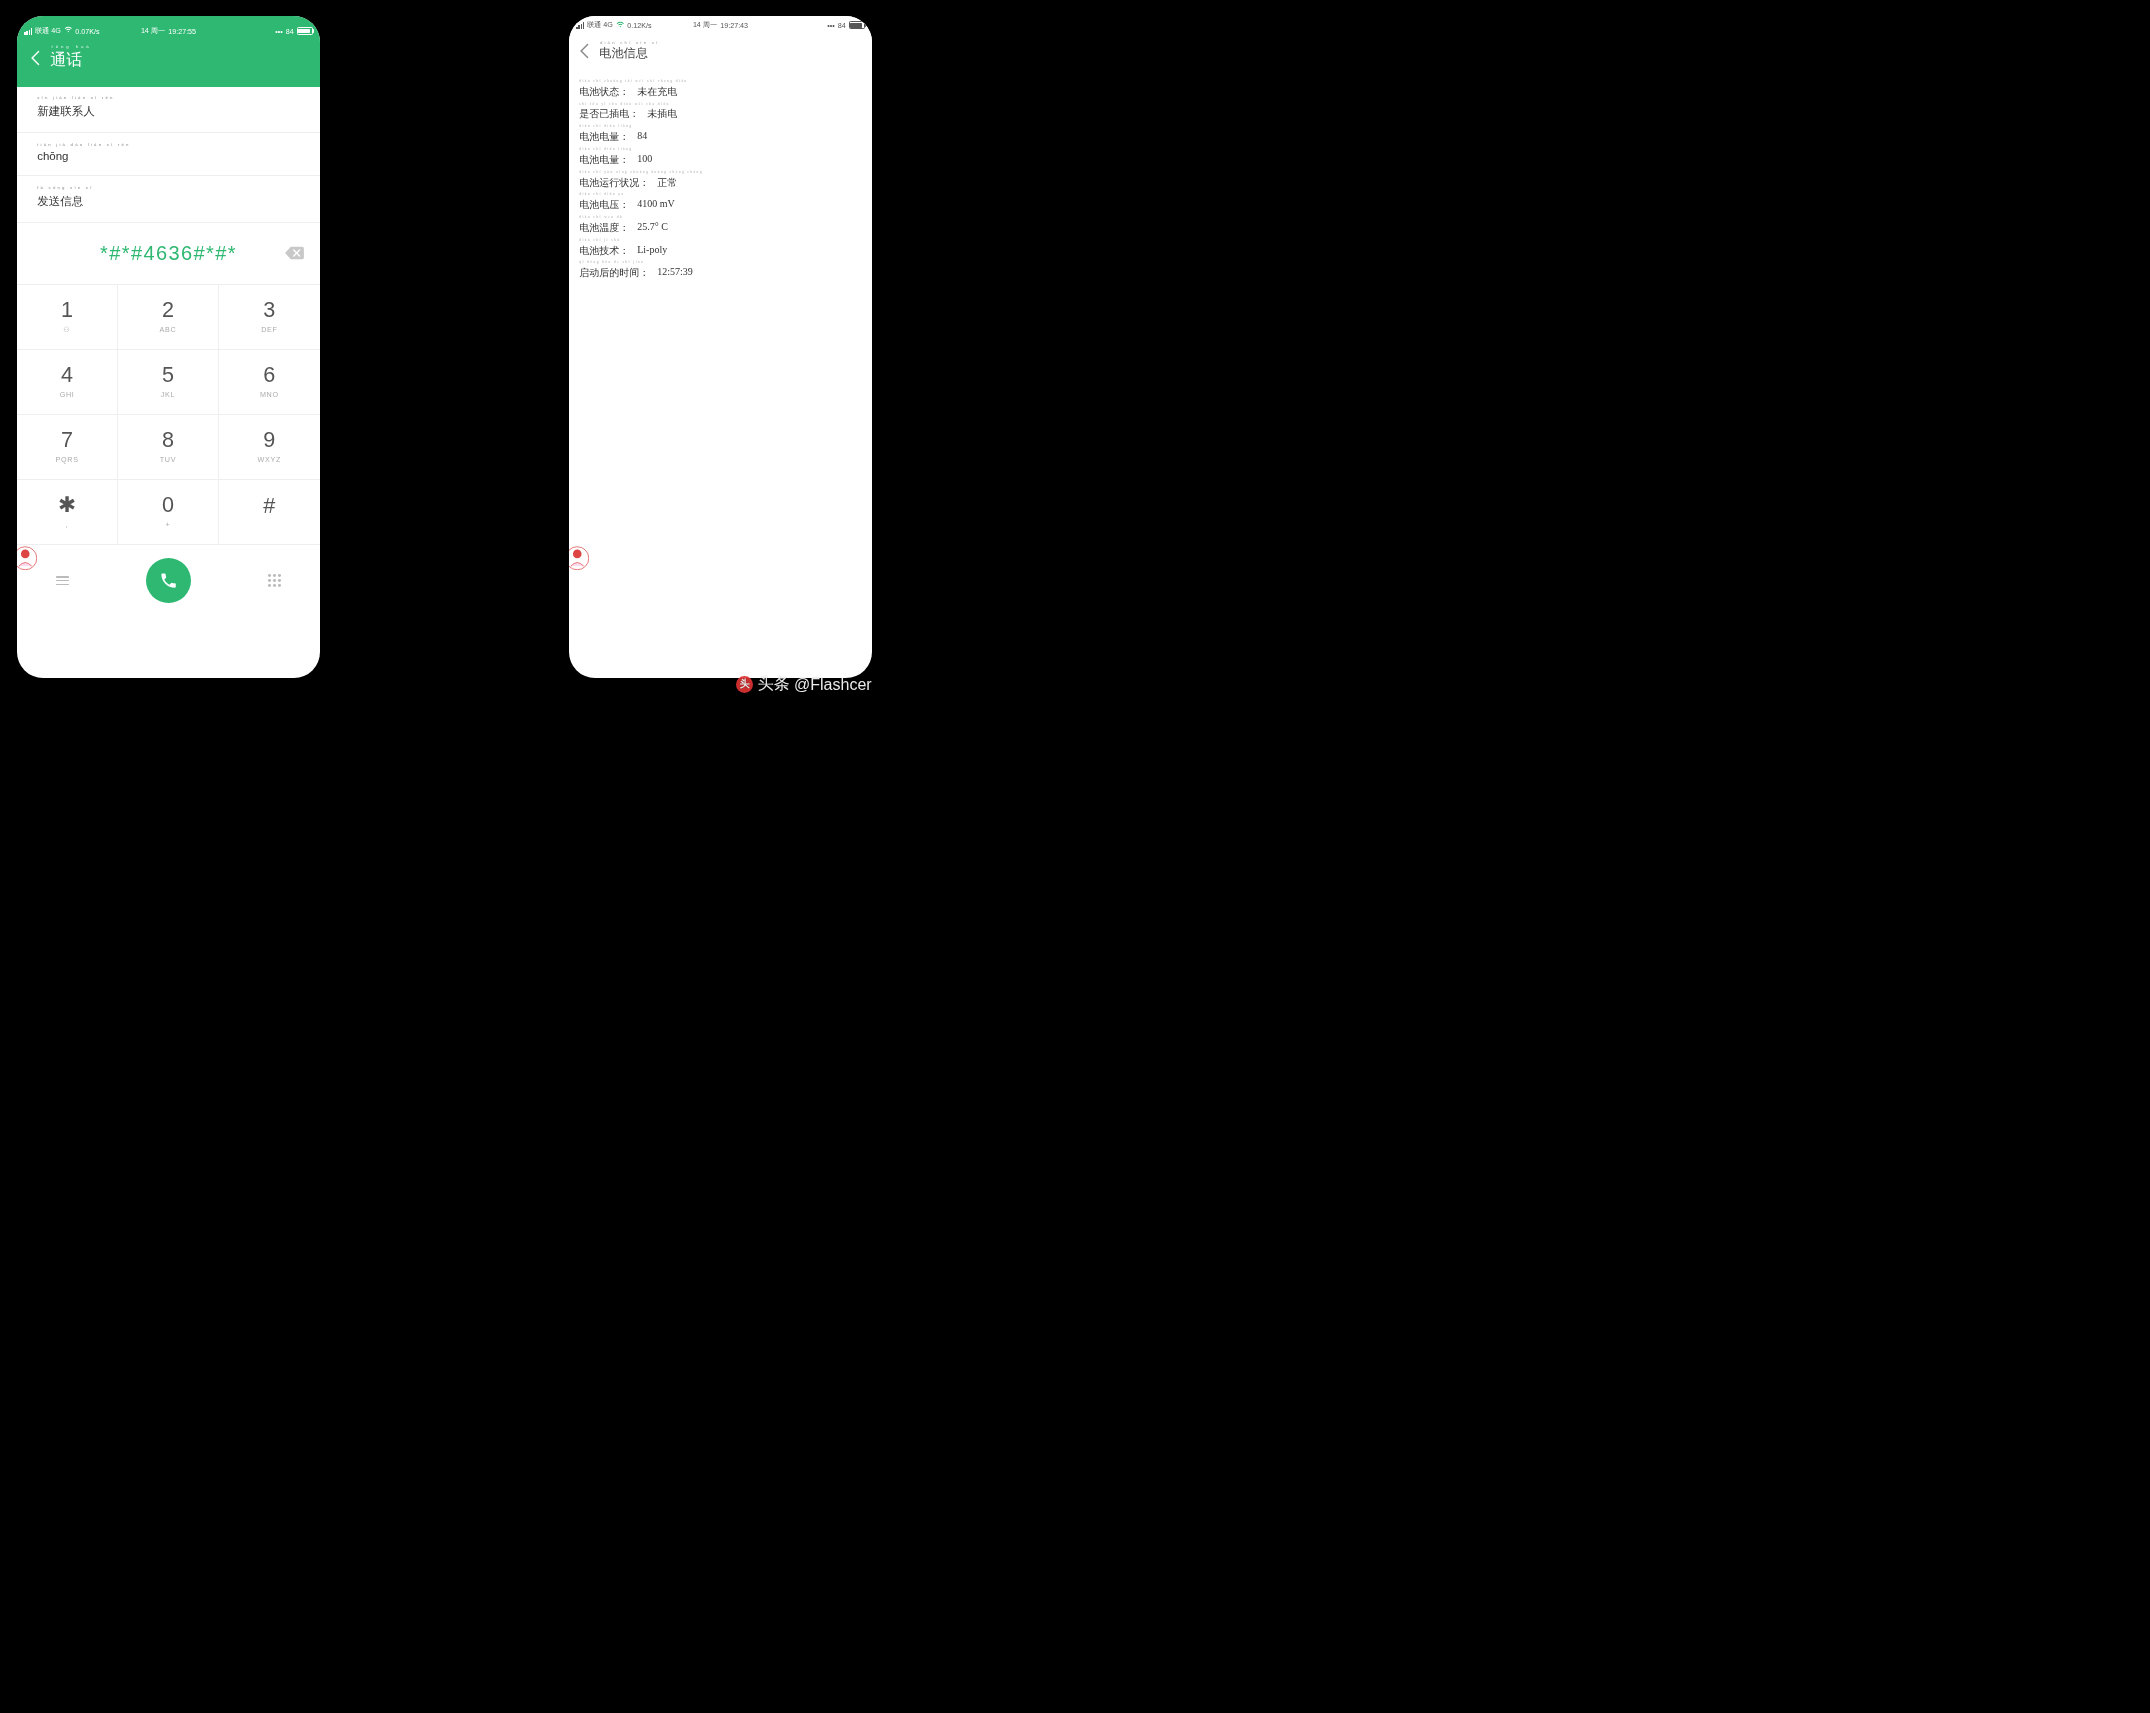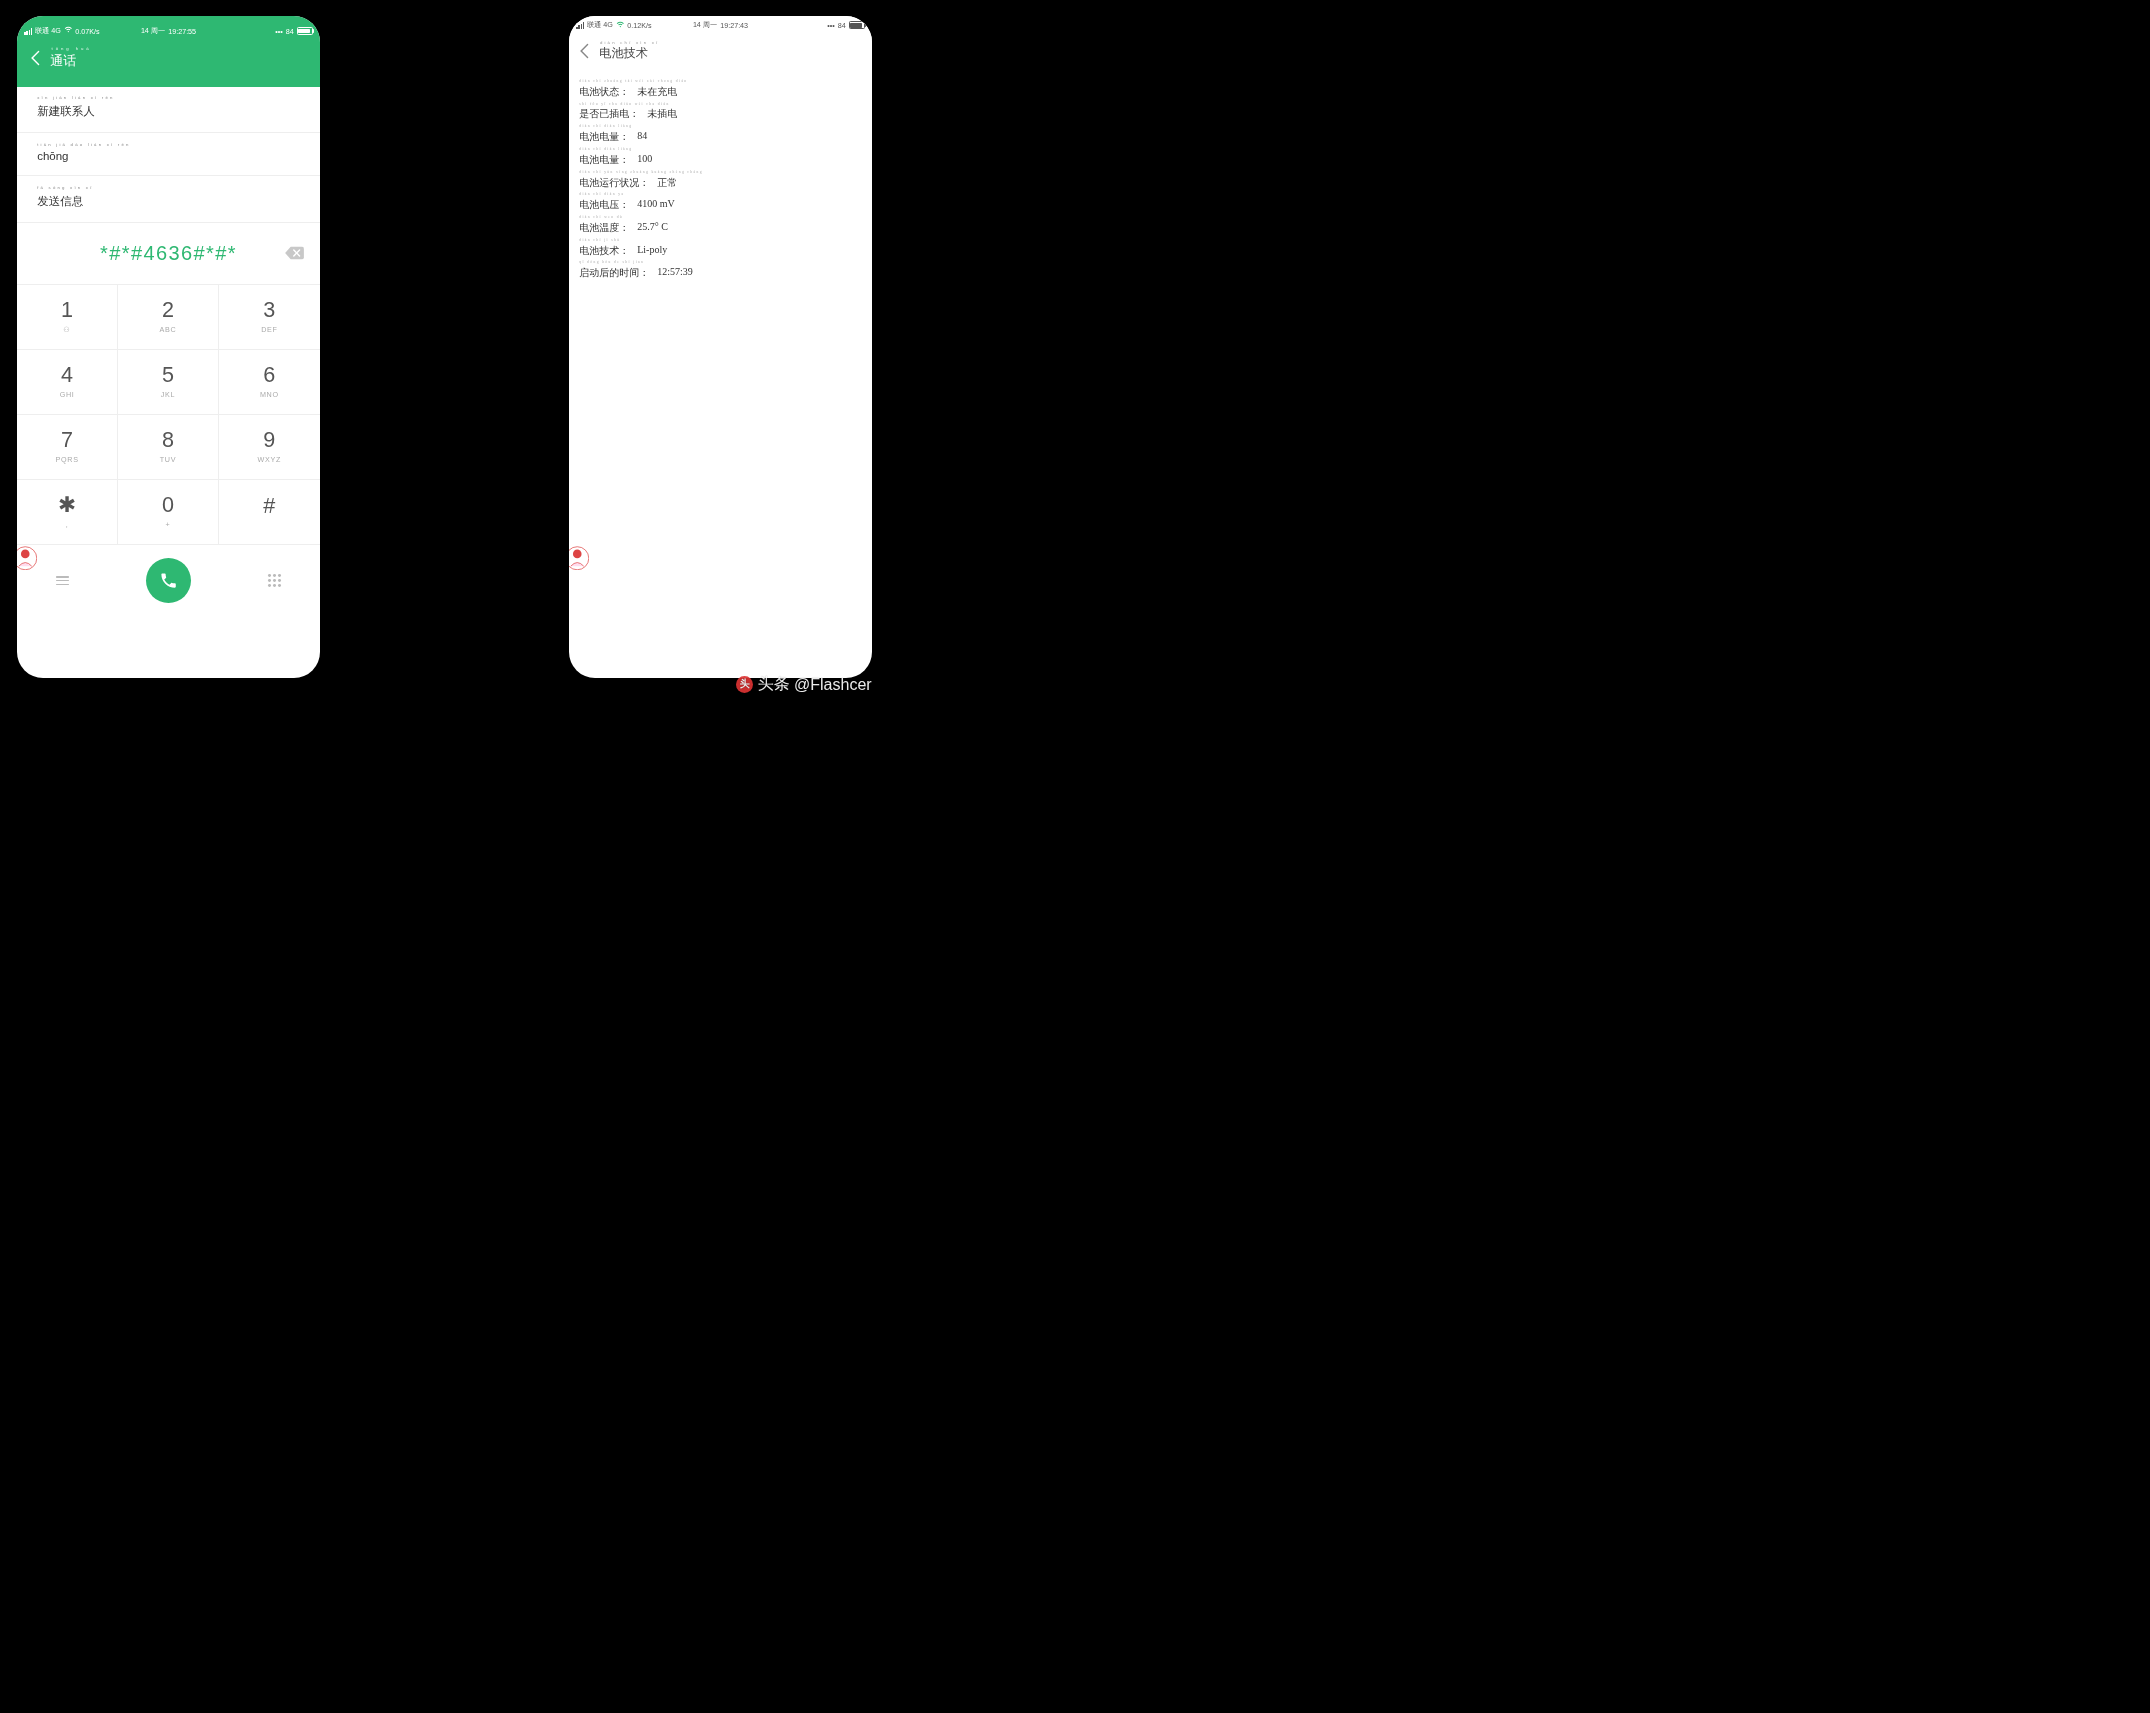--- a/index.html
+++ b/index.html
@@ -57,21 +57,21 @@
     height: 52px;
     display: flex;
     align-items: center;
     padding: 0 13px;
     color: #fff;
     gap: 10px;
   }
   .header-green .back { font-size: 17.3px; }
   .header-green .title-wrap { position: relative; }
   .header-green .title-pinyin { font-size: 4.3px; letter-spacing: 2.9px; opacity: .9; position: absolute; top: -5.8px; left: 1.4px; white-space: nowrap; }
-  .header-green .title { font-size: 13px; }
+  .header-green .title { font-size: 16px; }
   
   .statusbar.on-green { position: absolute; top: 5.8px; left: 0; right: 0; color: #fff; background: transparent; }
   .green-top { background: #2eb872; height: 19px; }
 
   .menu-list { background: #fff; }
   .menu-item {
     padding: 17.3px 20px 13px;
     border-bottom: 0.7px solid #eee;
     position: relative;
   }
@@ -346,21 +346,21 @@
     </div>
 
     <div class="header-white">
       <span class="back">
         <svg width="10" height="16" viewBox="0 0 14 22">
             <path d="M12 2 L3 11 L12 20" stroke="#888" stroke-width="2" fill="none" stroke-linecap="round"></path>
           </svg>
       </span>
       <span class="title-wrap">
         <span class="title-pinyin">diàn chí xìn xī</span>
-        <span class="title">电池技术</span>
+        <span class="title">电池信息</span>
       </span>
     </div>
 
     <div class="info-list">
       <div class="info-row">
         <span class="pinyin">diàn chí zhuàng tài          wèi zài chōng diàn</span>
         <span class="lbl">电池状态：</span>
         <span class="val">未在充电</span>
       </div>
       <div class="info-row">

